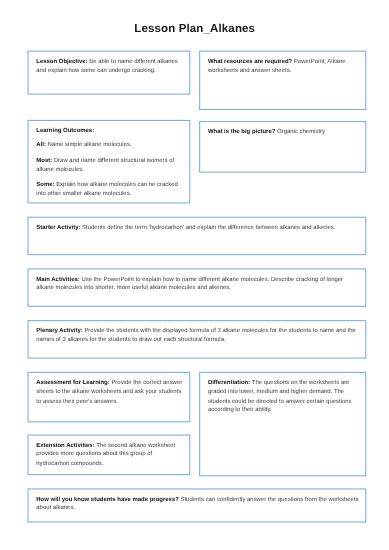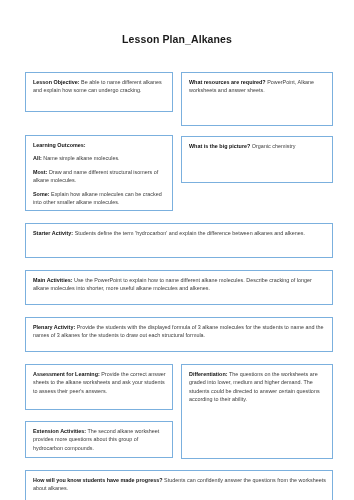--- a/index.html
+++ b/index.html
@@ -20,21 +20,21 @@
     background: #ffffff;
     box-sizing: border-box;
     padding: 0;
   }
   .page-title {
     text-align: center;
     font-size: 10.5px;
     font-weight: bold;
     color: #1a1a1a;
     letter-spacing: 0.1px;
-    margin: 16px;
+    margin: 3px;
     padding-top: 17px;
     padding-bottom: 0;
     line-height: 13px;
   }
   .content {
     padding: 0 21px 0 25px;
     box-sizing: border-box;
   }
   .row {
     display: flex;

